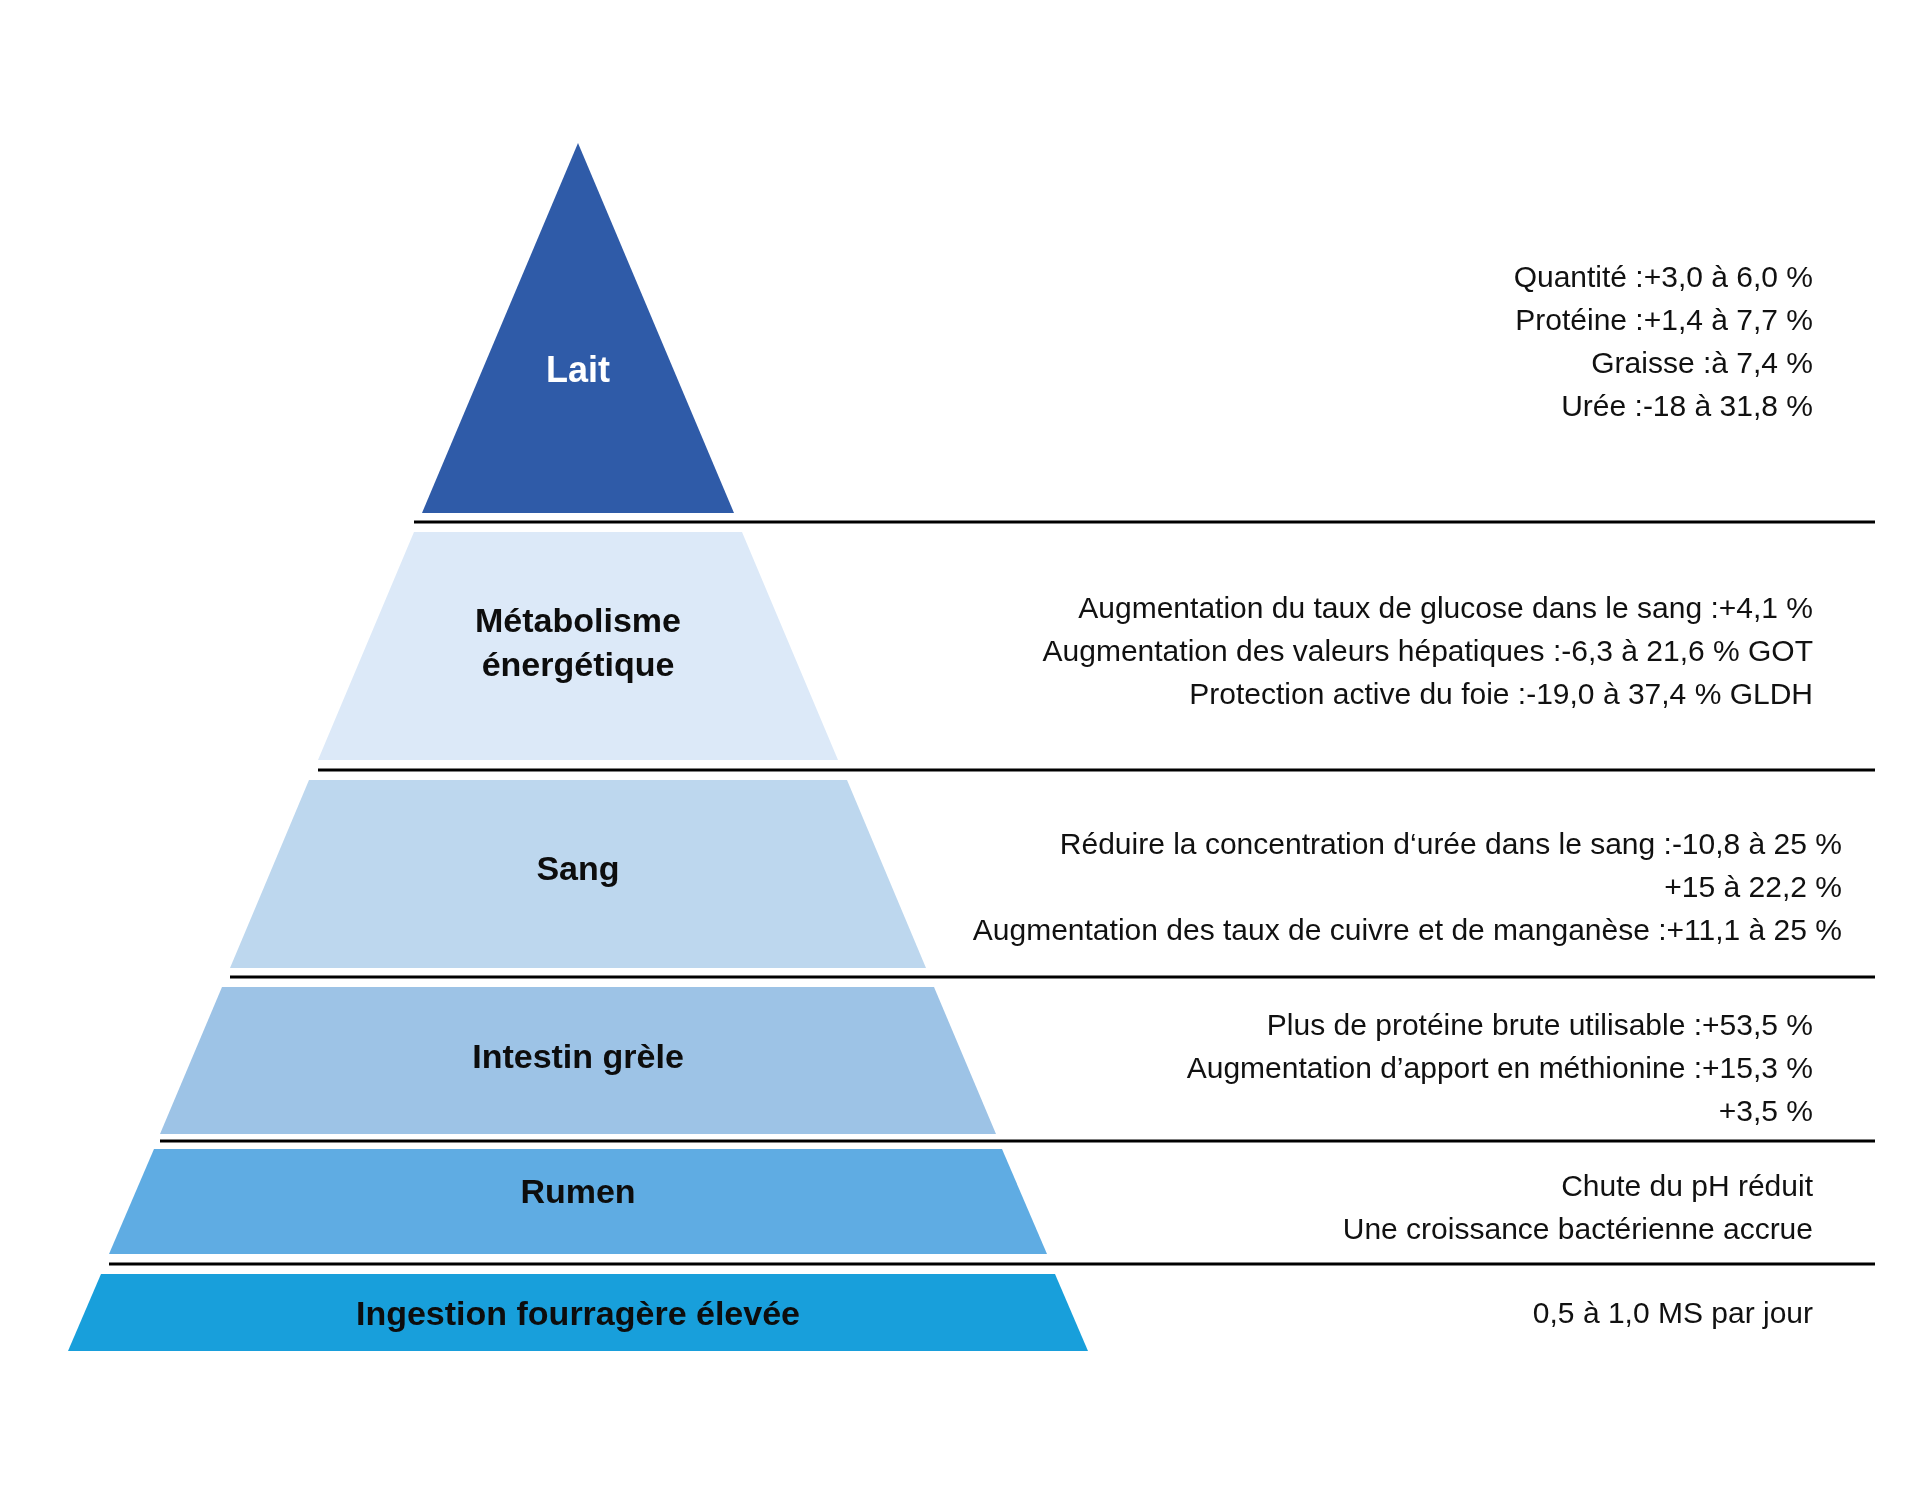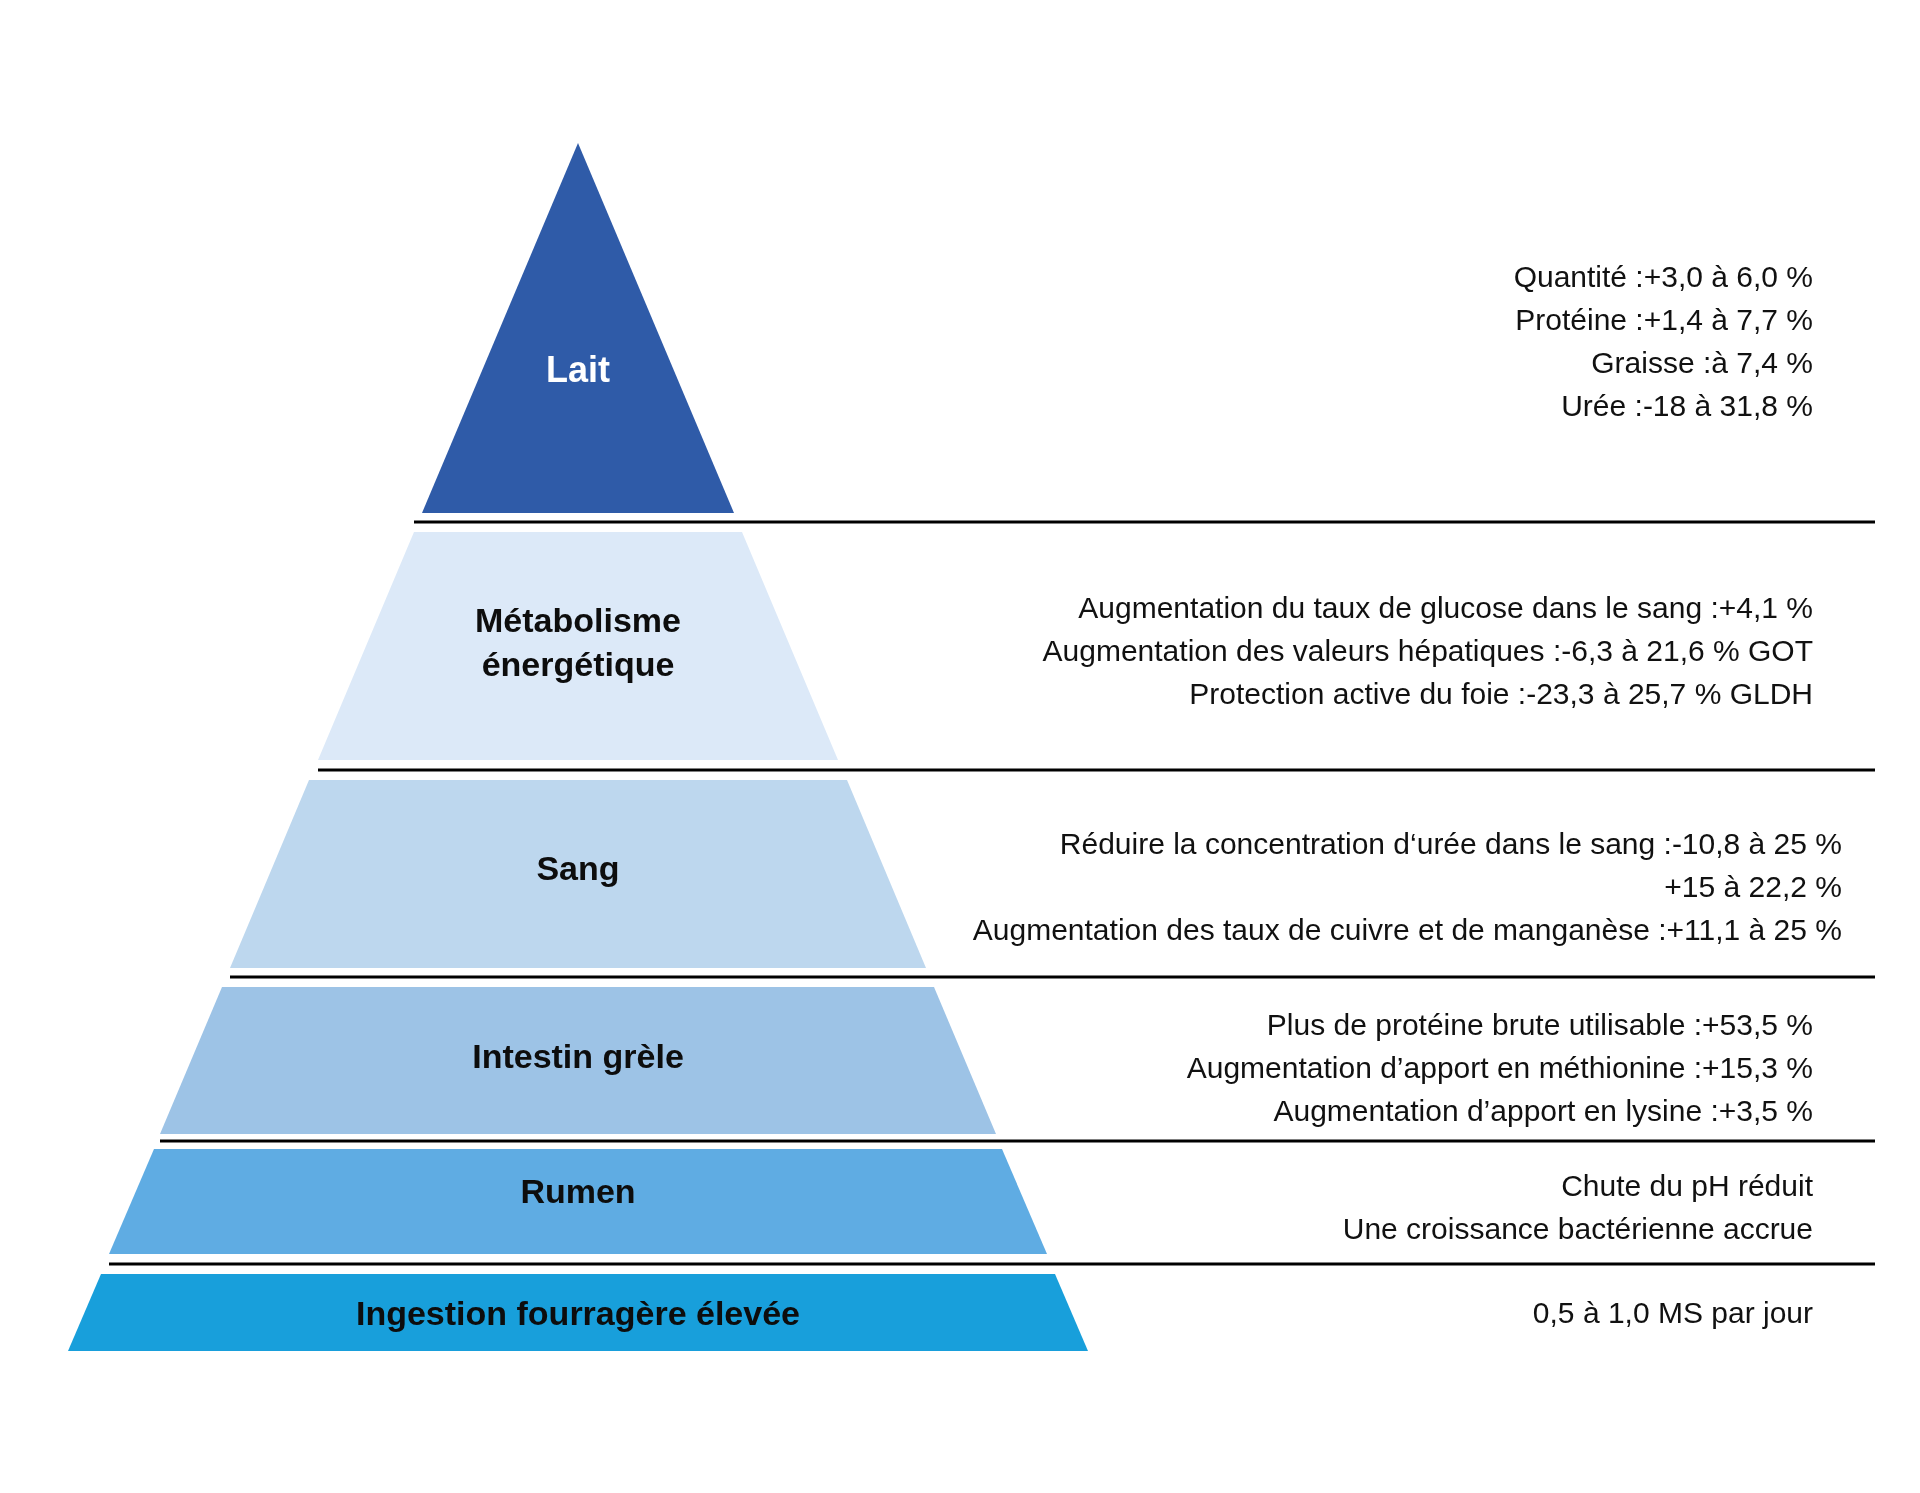--- a/index.html
+++ b/index.html
@@ -99,21 +99,21 @@
     <div class="ann-row">
       <span class="ann-label">Augmentation du taux de glucose dans le sang :</span>
       <span class="ann-value">+4,1 %</span>
     </div>
     <div class="ann-row">
       <span class="ann-label">Augmentation des valeurs hépatiques :</span>
       <span class="ann-value">-6,3 à 21,6 % GOT</span>
     </div>
     <div class="ann-row">
       <span class="ann-label">Protection active du foie :</span>
-      <span class="ann-value">-23,3 à 25,7 % GLDH</span>
+      <span class="ann-value">-19,0 à 37,4 % GLDH</span>
     </div>
   </div>
 
   <div class="ann-block" style="left:903px;top:822px;width:910px;margin-left:29px;">
     <div class="ann-row">
       <span class="ann-label">Réduire la concentration d‘urée dans le sang :</span>
       <span class="ann-value">-10,8 à 25 %</span>
     </div>
     <div class="ann-row">
       <span class="ann-value">+15 à 22,2 %</span>
@@ -127,21 +127,20 @@
   <div class="ann-block" style="left:1004px;top:1003px;width:809px;">
     <div class="ann-row">
       <span class="ann-label">Plus de protéine brute utilisable :</span>
       <span class="ann-value">+53,5 %</span>
     </div>
     <div class="ann-row">
       <span class="ann-label">Augmentation d’apport en méthionine :</span>
       <span class="ann-value">+15,3 %</span>
     </div>
     <div class="ann-row">
-      <span class="ann-label">Augmentation d’apport en lysine :</span>
       <span class="ann-value">+3,5 %</span>
     </div>
   </div>
 
   <div class="ann-block" style="left:1113px;top:1164px;width:700px;">
     <div class="ann-line">Chute du pH réduit</div>
     <div class="ann-line">Une croissance bactérienne accrue</div>
   </div>
 
   <div class="ann-block" style="left:1113px;top:1291px;width:700px;">

